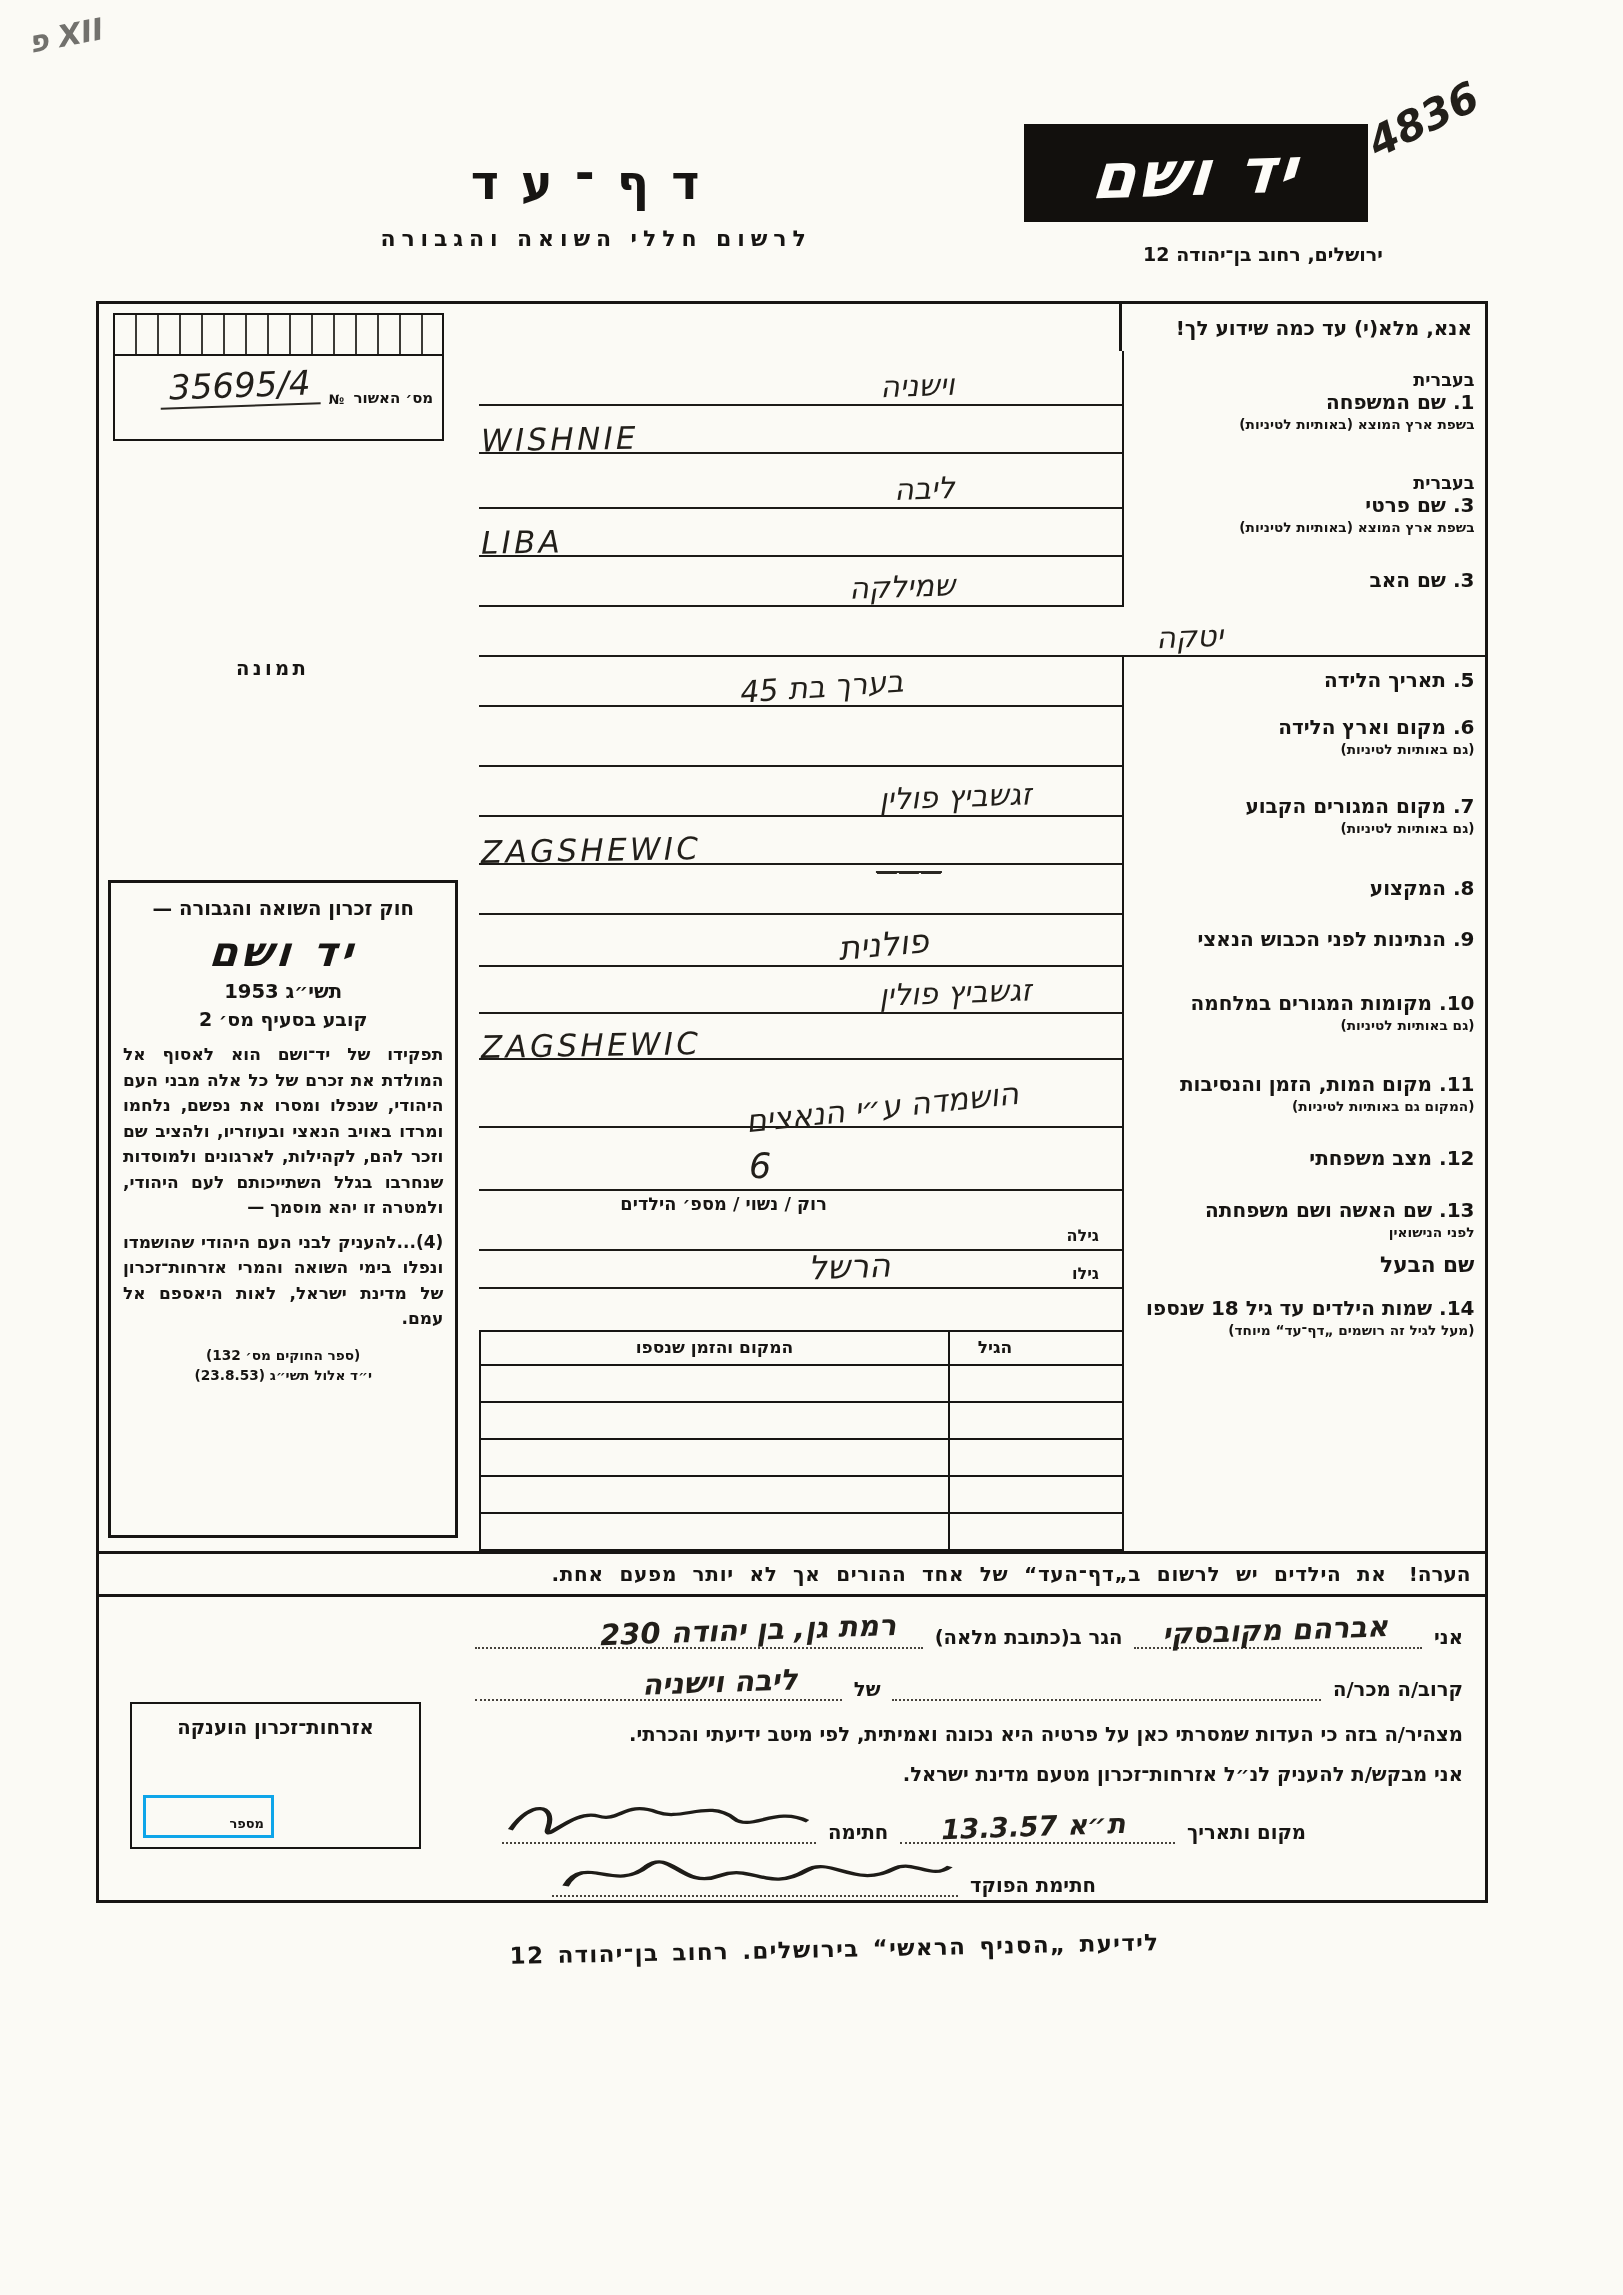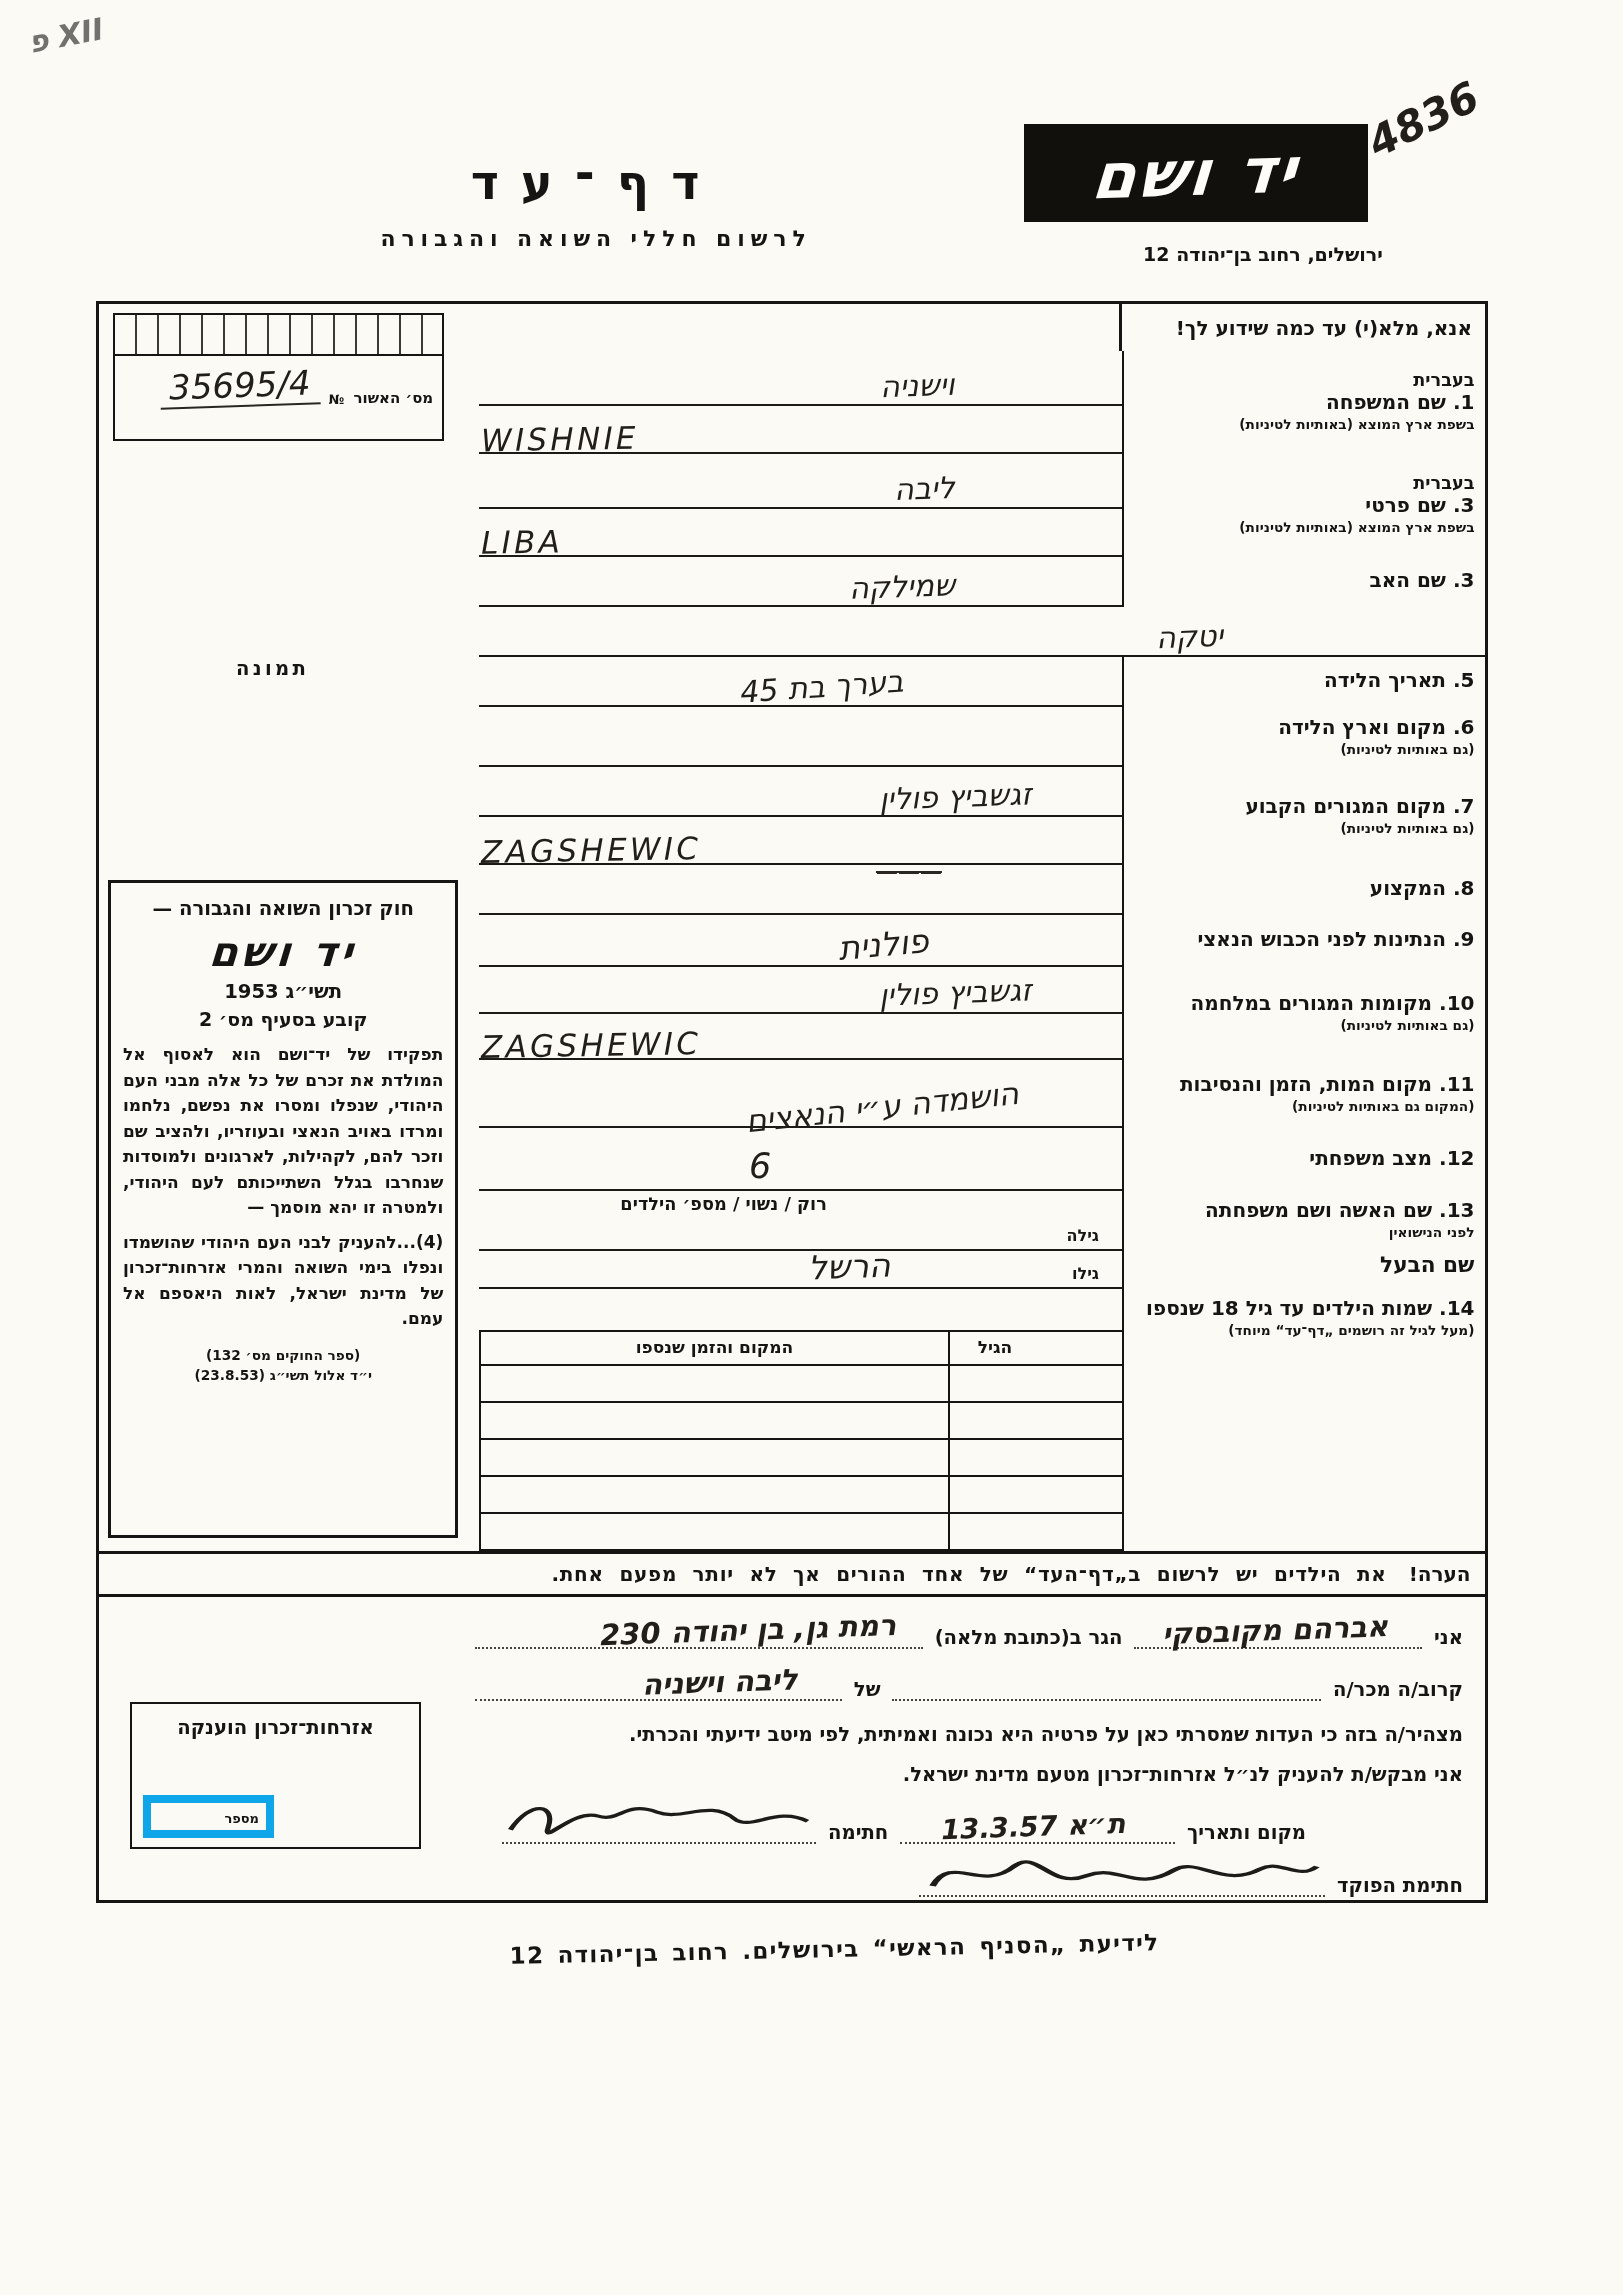--- a/index.html
+++ b/index.html
@@ -80,21 +80,21 @@
   
   .decl { direction: rtl; padding: 18.3px 22px 0 376px; font-size: 19.6px; font-weight: bold; }
   .dl { display: flex; align-items: flex-end; gap: 11.8px; margin-bottom: 18.3px; }
   .dln { border-bottom: 2px dotted #46423c; position: relative; height: 34px; }
   .dln .hw { position: absolute; bottom: 0; right: 12%; font-size: 29px; white-space: nowrap;
              transform: rotate(-2deg); }
   .w440 { width: 288px; } .w560 { width: 367px; } .w420 { width: 275px; }
   .w480 { width: 314px; } .w620 { width: 406px; } .grow { flex: 1; }
   .para { margin: 1.3px 0 19.6px; line-height: 1.55; }
   .ind1 { margin-right: 157px; }
-  .ind2 { margin-bottom: 0; text-align: center; }
+  .ind2 { margin-right: 367px; margin-bottom: 0; text-align: center; }
   .sigsvg { position: absolute; left: 0; bottom: -3.9px; width: 100%; height: 52px; }
 
   
   .approval { position: absolute; left: 14.4px; top: 9.2px; width: 331px; height: 128px;
               border: 2.6px solid #171513; }
   .ticks { height: 41px; border-bottom: 2px solid #171513;
            background: repeating-linear-gradient(90deg, transparent 0 20px, #3c3a36 20px 22px); }
   .app-row { display: flex; direction: rtl; align-items: flex-end; gap: 9.2px; padding: 9.2px 9.2px 0; }
   .app-label { font-size: 15px; font-weight: bold; }
   .app-no { font-size: 13px; font-weight: bold; }
@@ -113,21 +113,21 @@
   .law-t2 { font-size: 19px; font-weight: bold; margin: 5.2px 0 11.8px; }
   .law-body, .law-body2 { font-size: 17px; font-weight: bold; text-align: justify;
                           line-height: 1.5; }
   .law-body2 { margin-top: 9.2px; }
   .law-fn { margin-top: 13px; font-size: 13.7px; font-weight: bold; line-height: 1.5; }
 
   .citizen { position: absolute; left: 31px; top: 1398px; width: 291px; height: 147px;
              border: 2.6px solid #171513; direction: rtl; }
   .cit-title { text-align: center; font-size: 19.6px; font-weight: bold; padding-top: 11.8px; }
   .cit-num { position: absolute; left: 10.5px; bottom: 9.2px; width: 131px; height: 43px;
-             border: 8px solid #0ea5e9; }
+             border: 3px solid #0ea5e9; }
   .cit-num-label { position: absolute; right: 6.5px; bottom: 3.9px; font-size: 13px; font-weight: bold; }
 
   .footer-note { position: absolute; left: 458px; top: 1936px; width: 753px; direction: rtl;
                  text-align: center; font-size: 23px; font-weight: bold; letter-spacing: 1.3px;
                  word-spacing: 3.9px; transform: rotate(-1.2deg); }
 </style>
 </head>
 <body>
 
 <div class="page">

